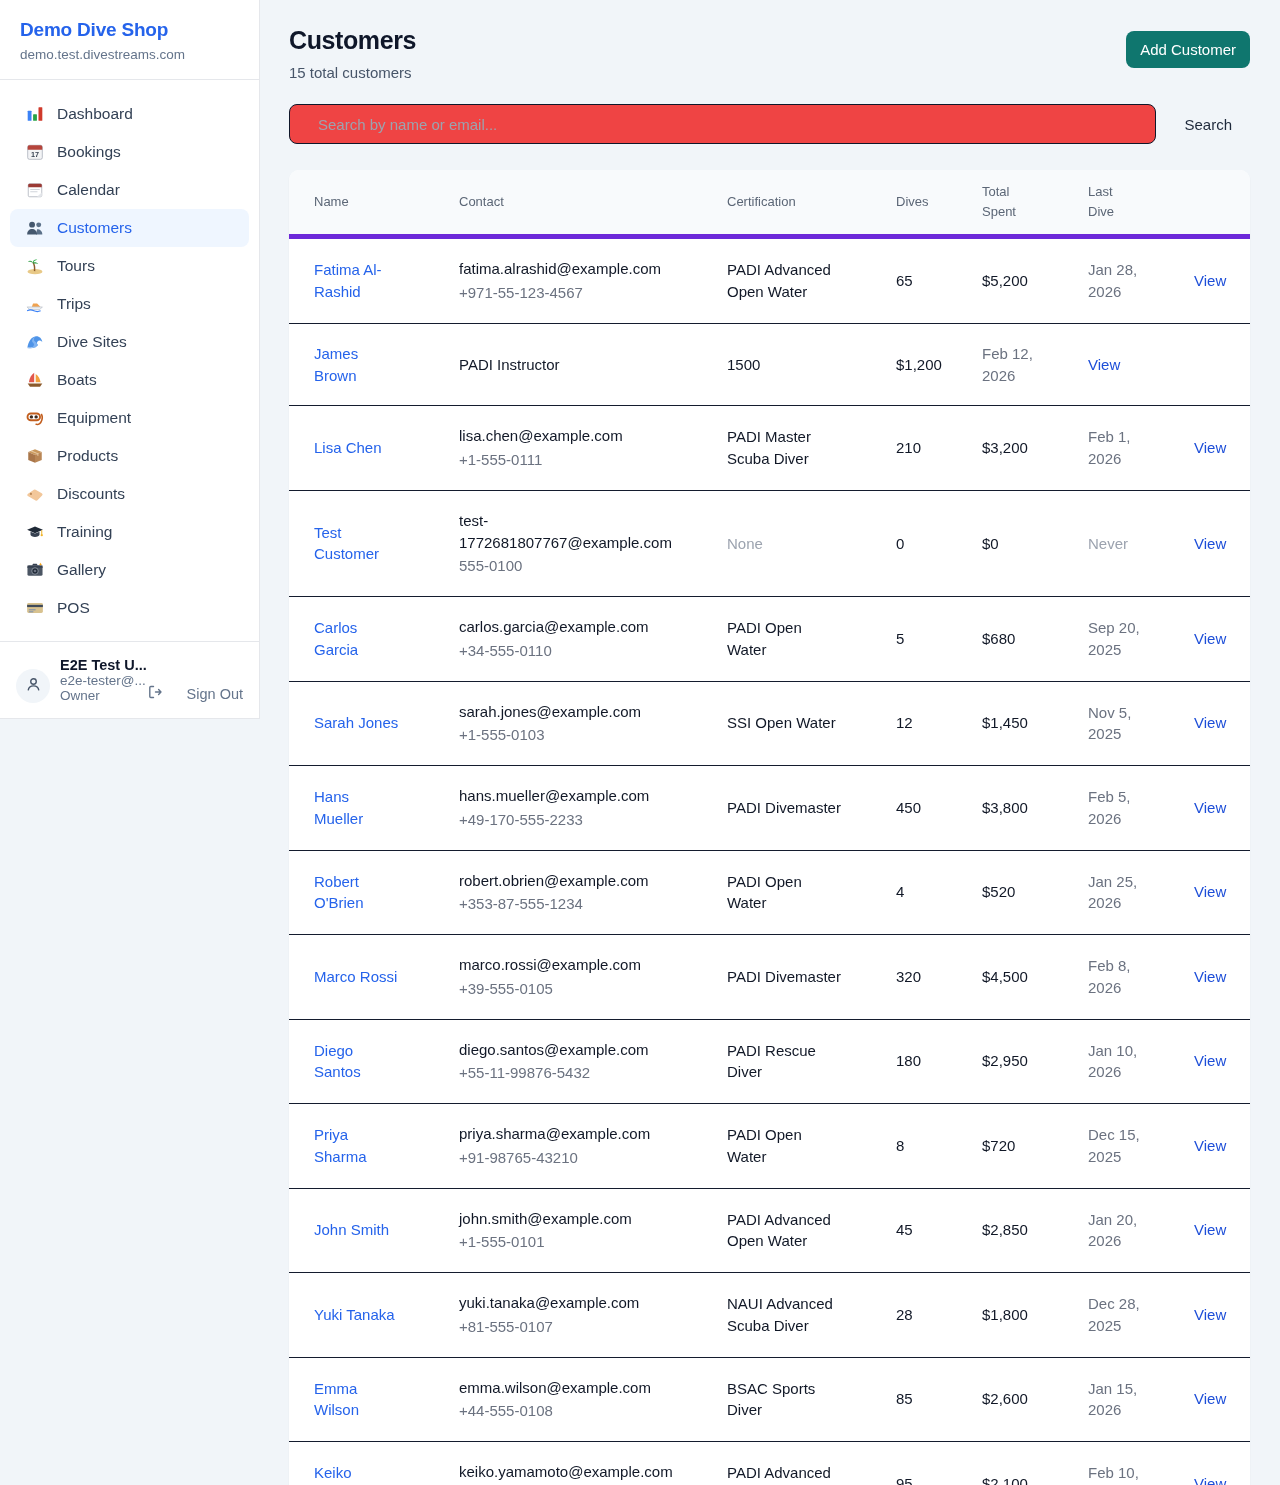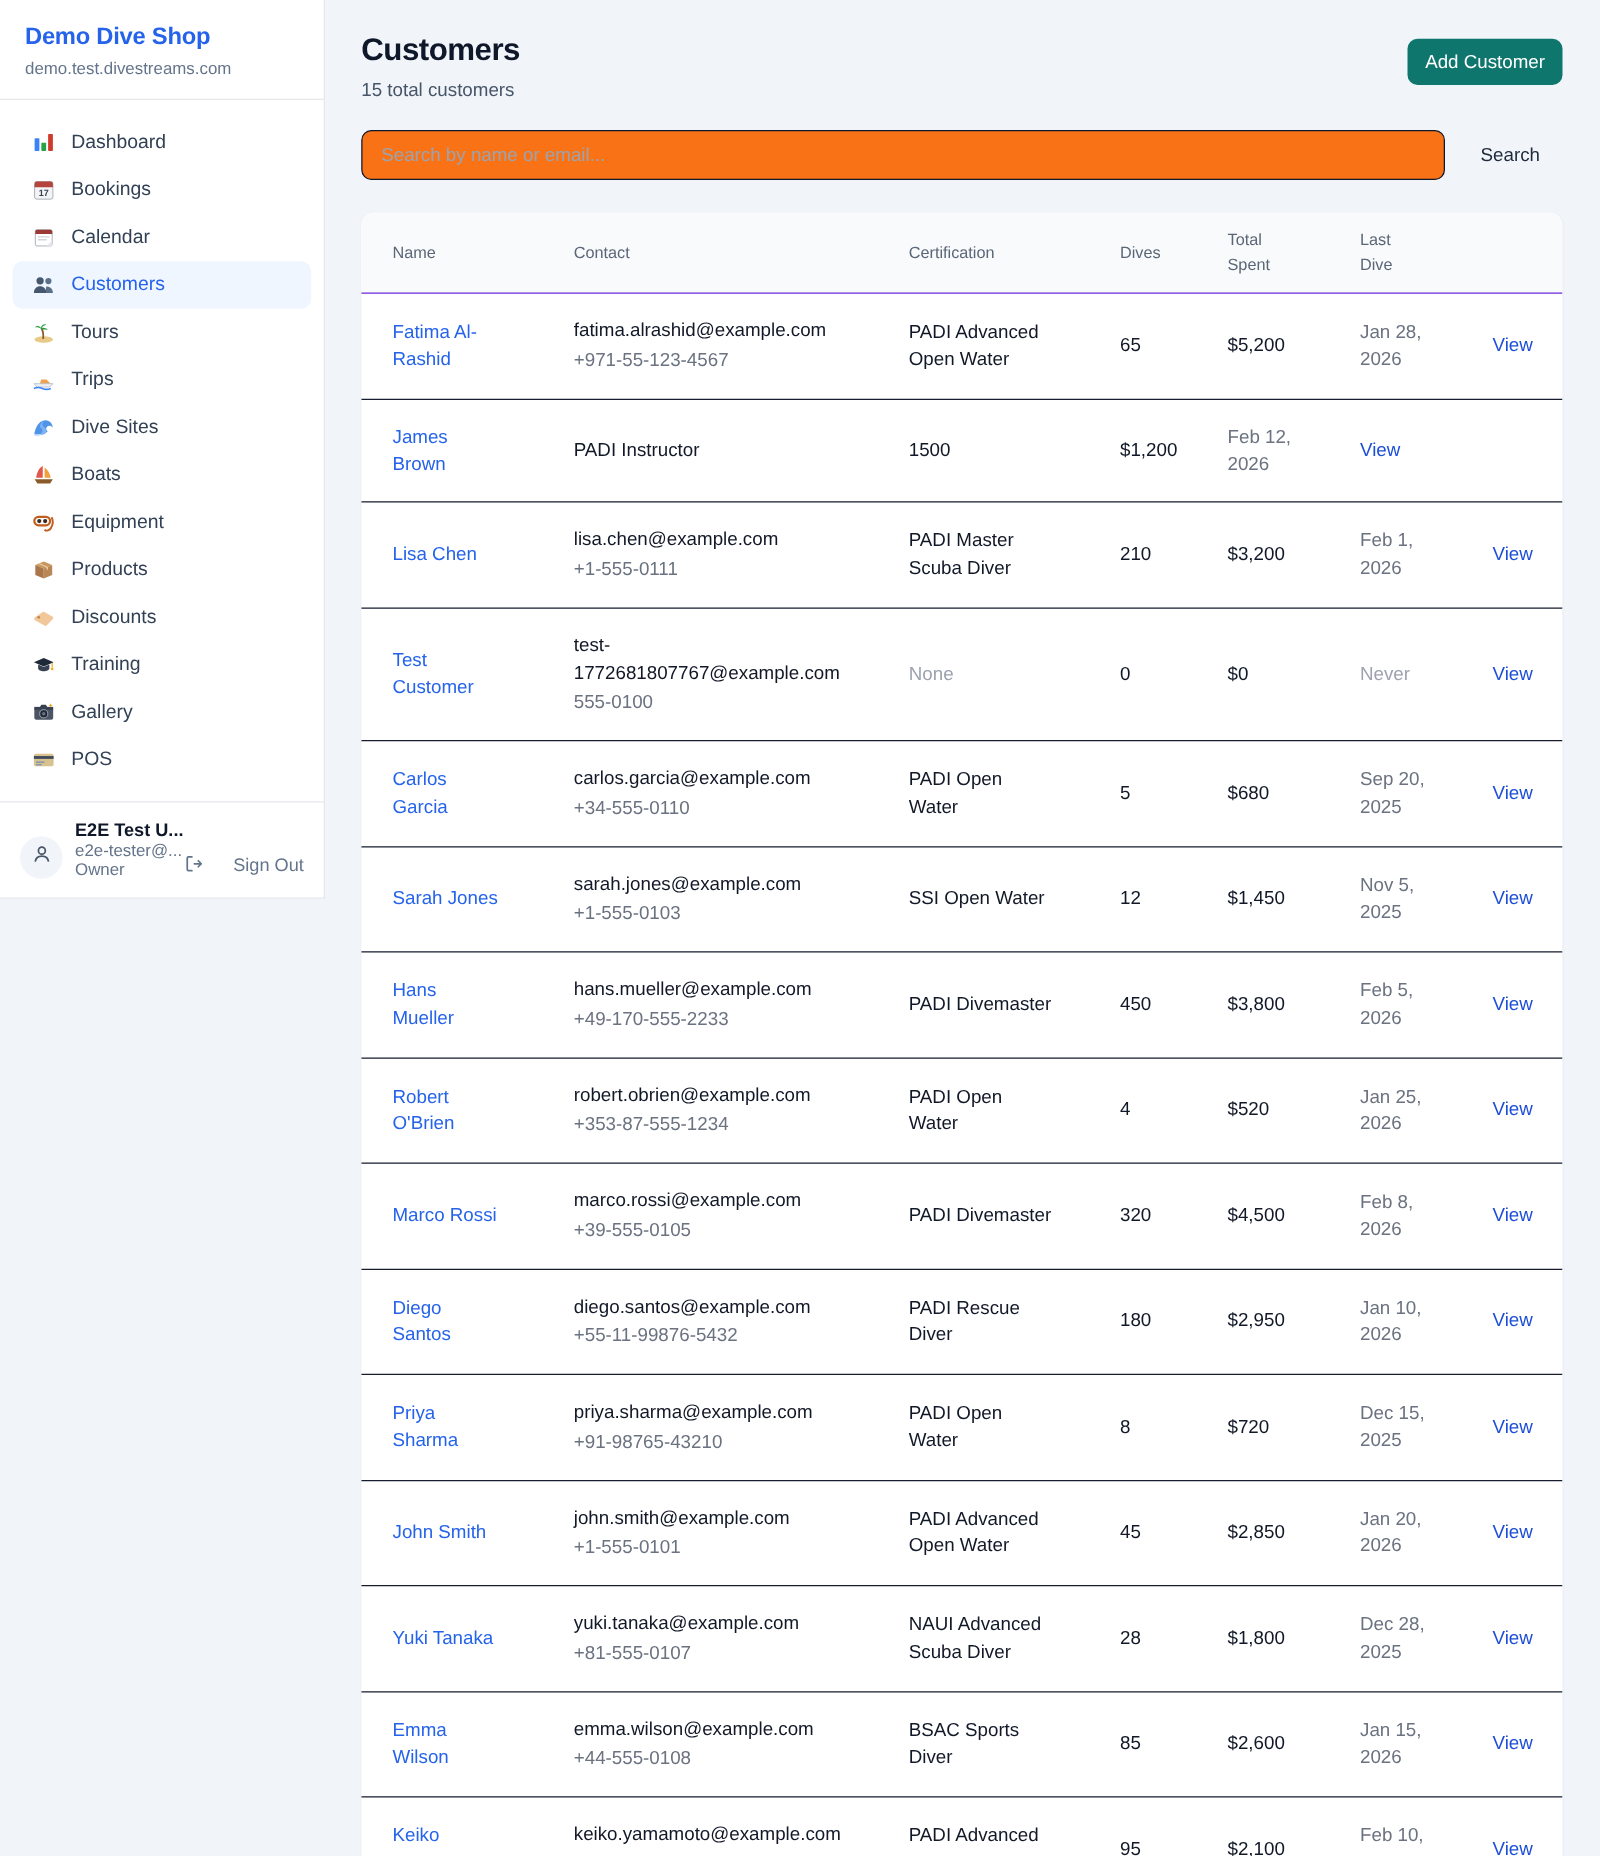--- a/index.html
+++ b/index.html
@@ -52,40 +52,40 @@
   .page-sub { font-size:15px; color:#475569; margin-top:9px; }
   .btn-primary {
     background:#0f766e; color:#fff; border:none; border-radius:8px;
     height:37px; padding:0 14px; font-family:inherit; font-size:15px;
     font-weight:500; cursor:pointer; margin-top:5px;
   }
 
   .search-row { display:flex; align-items:center; margin-top:23px; }
   .search-input {
     flex:1; height:40px; border:1px solid #0f172a; border-radius:8px;
-    padding:0 15px; font-family:inherit; font-size:15px; color:#0f172a;
-    background:#f97316; outline:none;
+    padding:0 28px; font-family:inherit; font-size:15px; color:#0f172a;
+    background:#ef4444; outline:none;
   }
   .search-input::placeholder { color:#9ca3af; }
   .search-btn {
     background:none; border:none; font-family:inherit; font-size:15px;
     font-weight:500; color:#1e293b; margin-left:28px; margin-right:18px; cursor:pointer;
   }
 
   
   .card {
     margin-top:26px; background:#fff; border-radius:10px; overflow:hidden;
     box-shadow:0 1px 2px rgba(16,24,40,.06);
   }
   .rowgrid {
     display:grid;
     grid-template-columns:145px 268px 169px 86px 106px 106px 1fr;
     align-items:center;
   }
-  .thead { background:#f8fafc; border-bottom:1px solid #6d28d9; min-height:62px; }
+  .thead { background:#f8fafc; border-bottom:5px solid #6d28d9; min-height:62px; }
   .th {
     font-size:13px; color:#5b6676; padding:12px 12px 12px 25px; line-height:1.55;
   }
   .th.wrapcol { padding-right:36px; }
   .tr { border-bottom:1px solid #141c2e; }
   .tr:last-child { border-bottom:none; }
   .td { padding:19px 12px 19px 25px; font-size:15px; line-height:1.45; color:#111827; }
   .td-name { padding-right:35px; }
   .td-name a { color:#2563eb; font-weight:500; text-decoration:none; cursor:pointer;margin-top:24px; }
   .td-contact { padding-right:20px; }

